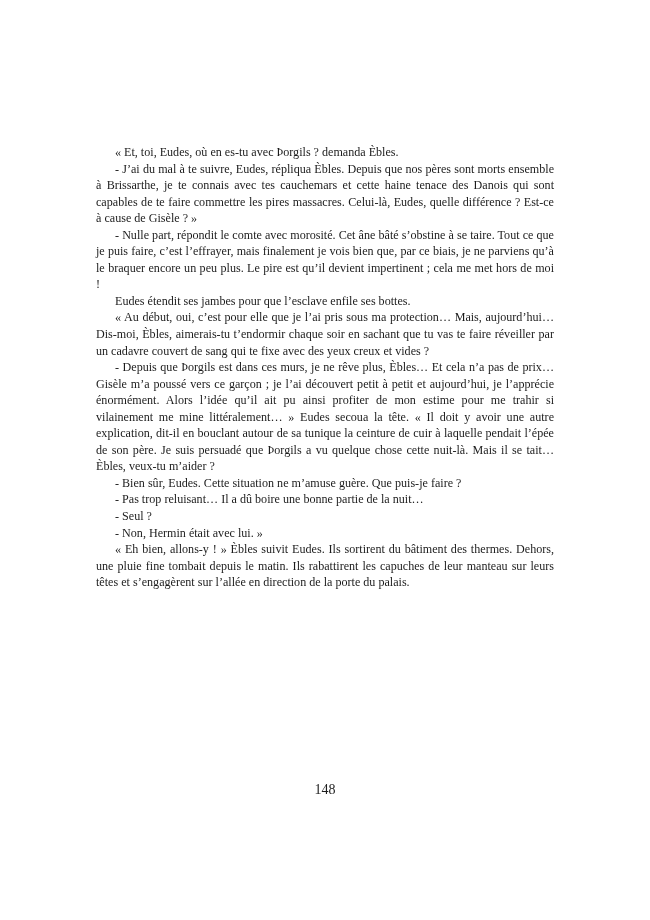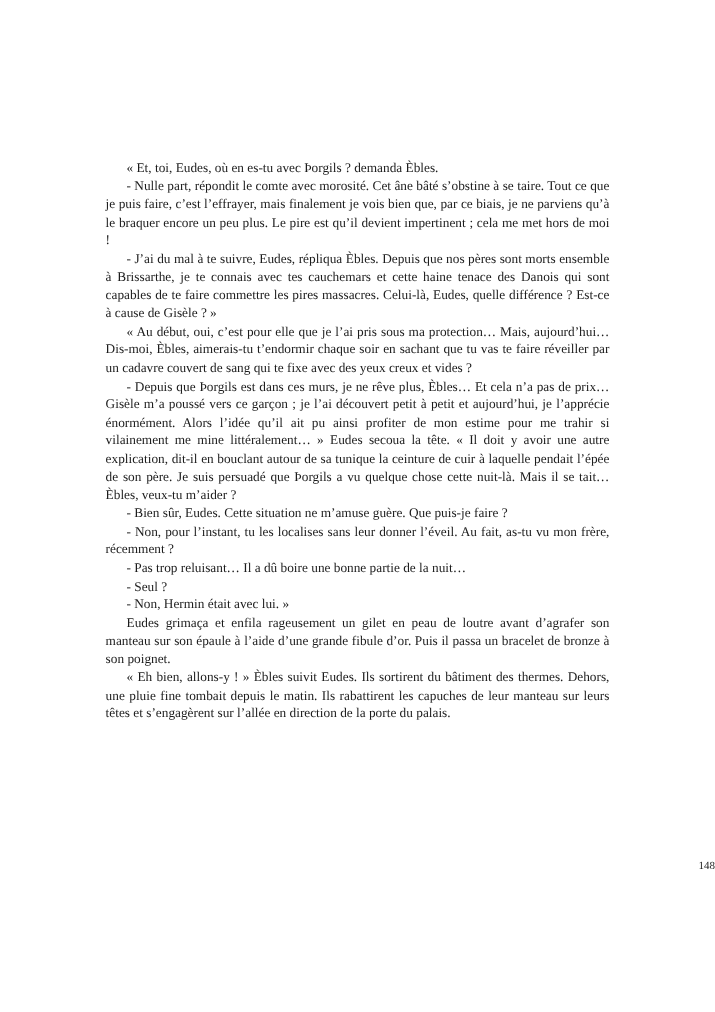--- a/index.html
+++ b/index.html
@@ -35,37 +35,36 @@
     hyphens: none;
   }
   .para.indent {
     text-indent: 19px;
   }
   .folio {
     position: absolute;
     left: 0;
     top: 782px;
     width: 650px;
-    text-align: right;
-    font-size: 10px;
+    text-align: center;
+    font-size: 14px;
     color: #1c1c1c;
   }
 </style>
 </head>
 <body>
 
 <div class="page">
   <div class="text-block">
     <p class="para indent">« Et, toi, Eudes, où en es-tu avec Þorgils ? demanda Èbles.</p>
+    <p class="para indent">- J’ai du mal à te suivre, Eudes, répliqua Èbles. Depuis que nos pères sont morts ensemble à Brissarthe, je te connais avec tes cauchemars et cette haine tenace des Danois qui sont capables de te faire commettre les pires massacres. Celui-là, Eudes, quelle différence ? Est-ce à cause de Gisèle ? »</p>
     <p class="para indent">- Nulle part, répondit le comte avec morosité. Cet âne bâté s’obstine à se taire. Tout ce que je puis faire, c’est l’effrayer, mais finalement je vois bien que, par ce biais, je ne parviens qu’à le braquer encore un peu plus. Le pire est qu’il devient impertinent ; cela me met hors de moi !</p>
-    <p class="para indent">- J’ai du mal à te suivre, Eudes, répliqua Èbles. Depuis que nos pères sont morts ensemble à Brissarthe, je te connais avec tes cauchemars et cette haine tenace des Danois qui sont capables de te faire commettre les pires massacres. Celui-là, Eudes, quelle différence ? Est-ce à cause de Gisèle ? »</p>
+    <p class="para indent">Eudes étendit ses jambes pour que l’esclave enfile ses bottes.</p>
     <p class="para indent">« Au début, oui, c’est pour elle que je l’ai pris sous ma protection… Mais, aujourd’hui… Dis-moi, Èbles, aimerais-tu t’endormir chaque soir en sachant que tu vas te faire réveiller par un cadavre couvert de sang qui te fixe avec des yeux creux et vides ?</p>
     <p class="para indent">- Depuis que Þorgils est dans ces murs, je ne rêve plus, Èbles… Et cela n’a pas de prix… Gisèle m’a poussé vers ce garçon ; je l’ai découvert petit à petit et aujourd’hui, je l’apprécie énormément. Alors l’idée qu’il ait pu ainsi profiter de mon estime pour me trahir si vilainement me mine littéralement… » Eudes secoua la tête. « Il doit y avoir une autre explication, dit-il en bouclant autour de sa tunique la ceinture de cuir à laquelle pendait l’épée de son père. Je suis persuadé que Þorgils a vu quelque chose cette nuit-là. Mais il se tait… Èbles, veux-tu m’aider ?</p>
     <p class="para indent">- Bien sûr, Eudes. Cette situation ne m’amuse guère. Que puis-je faire ?</p>
-    <p class="para indent">- Non, pour l’instant, tu les localises sans leur donner l’éveil. Au fait, as-tu vu mon frère, récemment ?</p>
     <p class="para indent">- Pas trop reluisant… Il a dû boire une bonne partie de la nuit…</p>
     <p class="para indent">- Seul ?</p>
     <p class="para indent">- Non, Hermin était avec lui. »</p>
-    <p class="para indent">Eudes grimaça et enfila rageusement un gilet en peau de loutre avant d’agrafer son manteau sur son épaule à l’aide d’une grande fibule d’or. Puis il passa un bracelet de bronze à son poignet.</p>
     <p class="para indent">« Eh bien, allons-y ! » Èbles suivit Eudes. Ils sortirent du bâtiment des thermes. Dehors, une pluie fine tombait depuis le matin. Ils rabattirent les capuches de leur manteau sur leurs têtes et s’engagèrent sur l’allée en direction de la porte du palais.</p>
   </div>
   <div class="folio">148</div>
 </div>
 
 </body></html>

